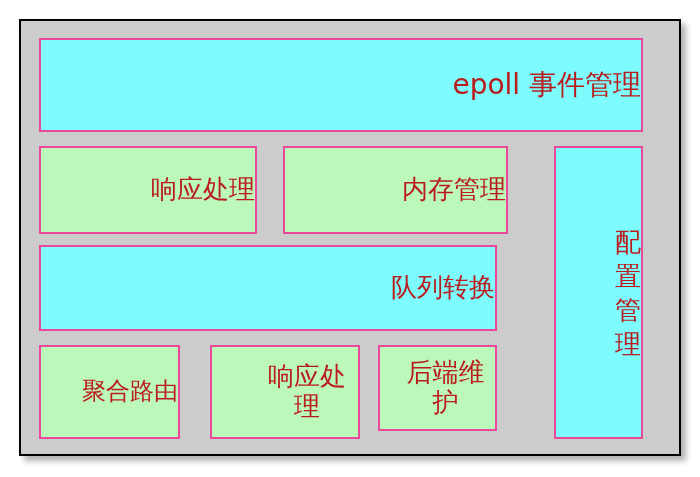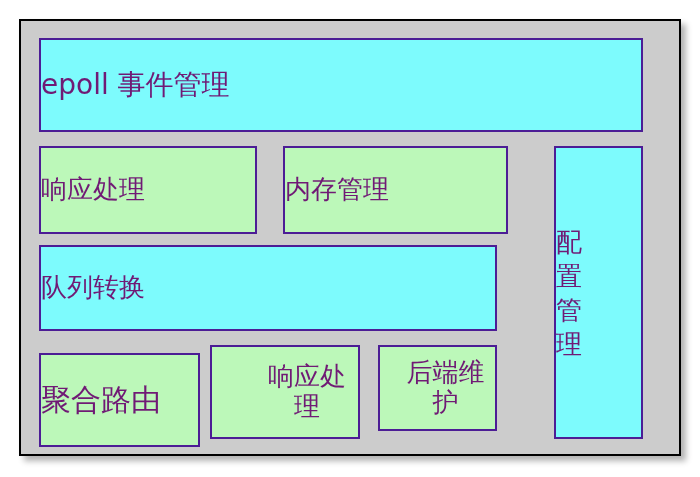--- a/index.html
+++ b/index.html
@@ -31,25 +31,25 @@
     box-sizing: border-box;
     background: #cccccc;
     border: 2px solid #000000;
     box-shadow: 5px 5px 6px rgba(0,0,0,0.30);
   }
 
   
   .block {
     position: absolute;
     box-sizing: border-box;
-    border: 2px solid #4c1d95;
+    border: 2px solid #ec4899;
     display: flex;
     align-items: center;
-    justify-content: flex-start;
-    color: #701a75;
+    justify-content: flex-end;
+    color: #b91c1c;
     text-align: center;
     line-height: 1.15;
     user-select: none;
   }
   .cyan  { background: #7dfbfd; }
   .green { background: #bcf8b9; }
 
   
   .b-epoll {
     left: 18px;  top: 17px;  width: 604px; height: 94px;
@@ -61,22 +61,22 @@
   }
   .b-memory {
     left: 262px; top: 125px; width: 225px; height: 88px;
     font-size: 26px;
   }
   .b-queue {
     left: 18px;  top: 224px; width: 458px; height: 86px;
     font-size: 26px;
   }
   .b-aggregate {
-    left: 18px;  top: 332px; width: 161px; height: 94px;
-    font-size: 30px;
+    left: 18px;  top: 324px; width: 141px; height: 94px;
+    font-size: 24px;
   }
   .b-response {
     left: 189px; top: 324px; width: 150px; height: 94px;
     font-size: 26px;
     padding-left: 44px;
   }
   .b-backend {
     left: 357px; top: 324px; width: 119px; height: 86px;
     font-size: 26px;
     padding-left: 16px;

